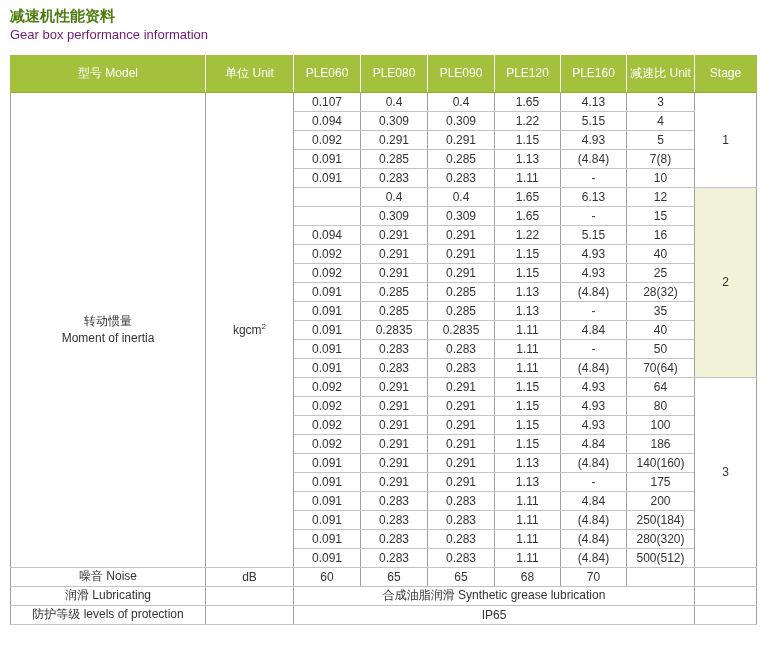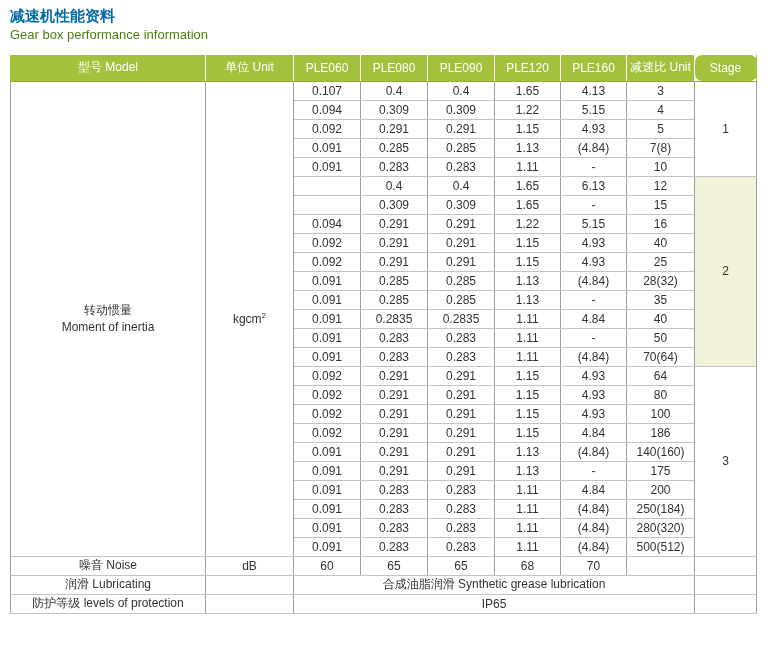--- a/index.html
+++ b/index.html
@@ -15,50 +15,50 @@
   *{box-sizing:border-box;}
   html,body{margin:0;padding:0;background:#ffffff;}
   body{
     width:780px;height:657px;
     font-family:"Liberation Sans","DejaVu Sans",sans-serif;
     color:var(--text-dark);
     overflow:hidden;
   }
   .page{padding:6px 10px 0 10px;}
   .title-zh{
-    font-size:15px;font-weight:bold;color:#0369a1;
+    font-size:15px;font-weight:bold;color:#4d7c0f;
     line-height:19px;margin:0;
   }
   .title-en{
-    font-size:13px;color:#4d7c0f;line-height:18px;margin:1px 0 0 0;font-weight:normal;
+    font-size:13px;color:#701a75;line-height:18px;margin:1px 0 0 0;font-weight:normal;
   }
   table.perf{
     border-collapse:collapse;
     table-layout:fixed;
     width:746px;
     margin-top:11px;
     font-size:12px;
     color:#333;
   }
   table.perf th{
     background:var(--header-green);
     color:var(--header-text);
     font-weight:normal;
     font-size:12px;
-    height:26px;
+    height:37px;
     border-left:1px solid #ffffff;
     border-right:1px solid #ffffff;
     border-bottom:1px solid var(--header-green-dark);
     padding:0;
     text-align:center;
     overflow:hidden;
     white-space:nowrap;
   }
   table.perf th:first-child{border-left:1px solid var(--header-green);}
-  table.perf th:last-child{border-right:1px solid var(--header-green);border-radius:7px;}
+  table.perf th:last-child{border-right:1px solid var(--header-green);}
   table.perf td{
     border:1px solid;
     border-color:var(--border-h) var(--border-v);
     height:19px;
     padding:0 2px;
     text-align:center;
     background:#ffffff;
     overflow:hidden;
     white-space:nowrap;
   }

